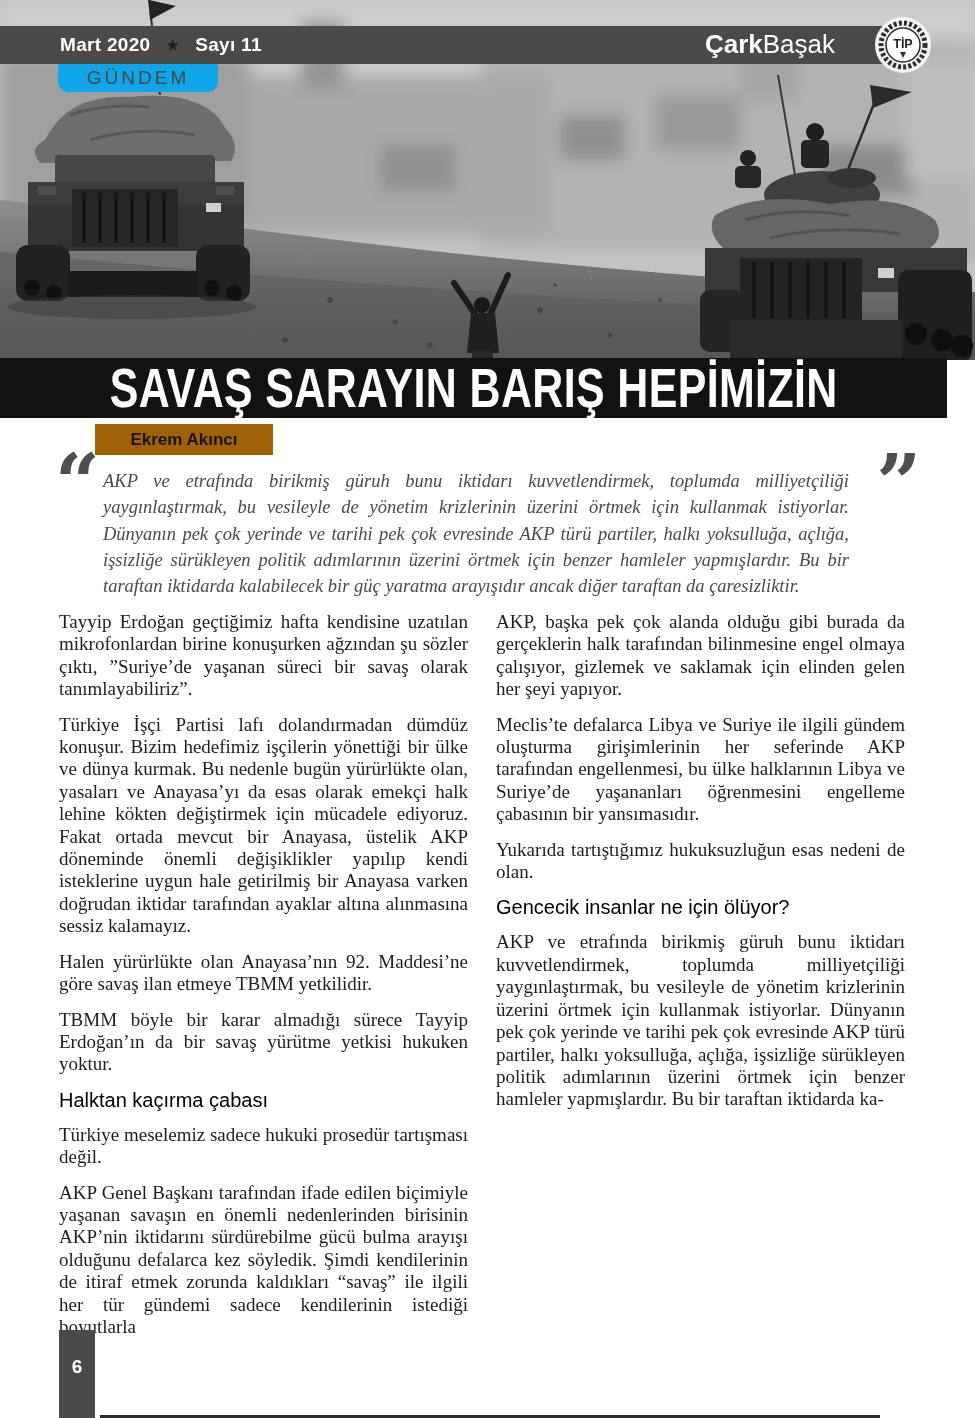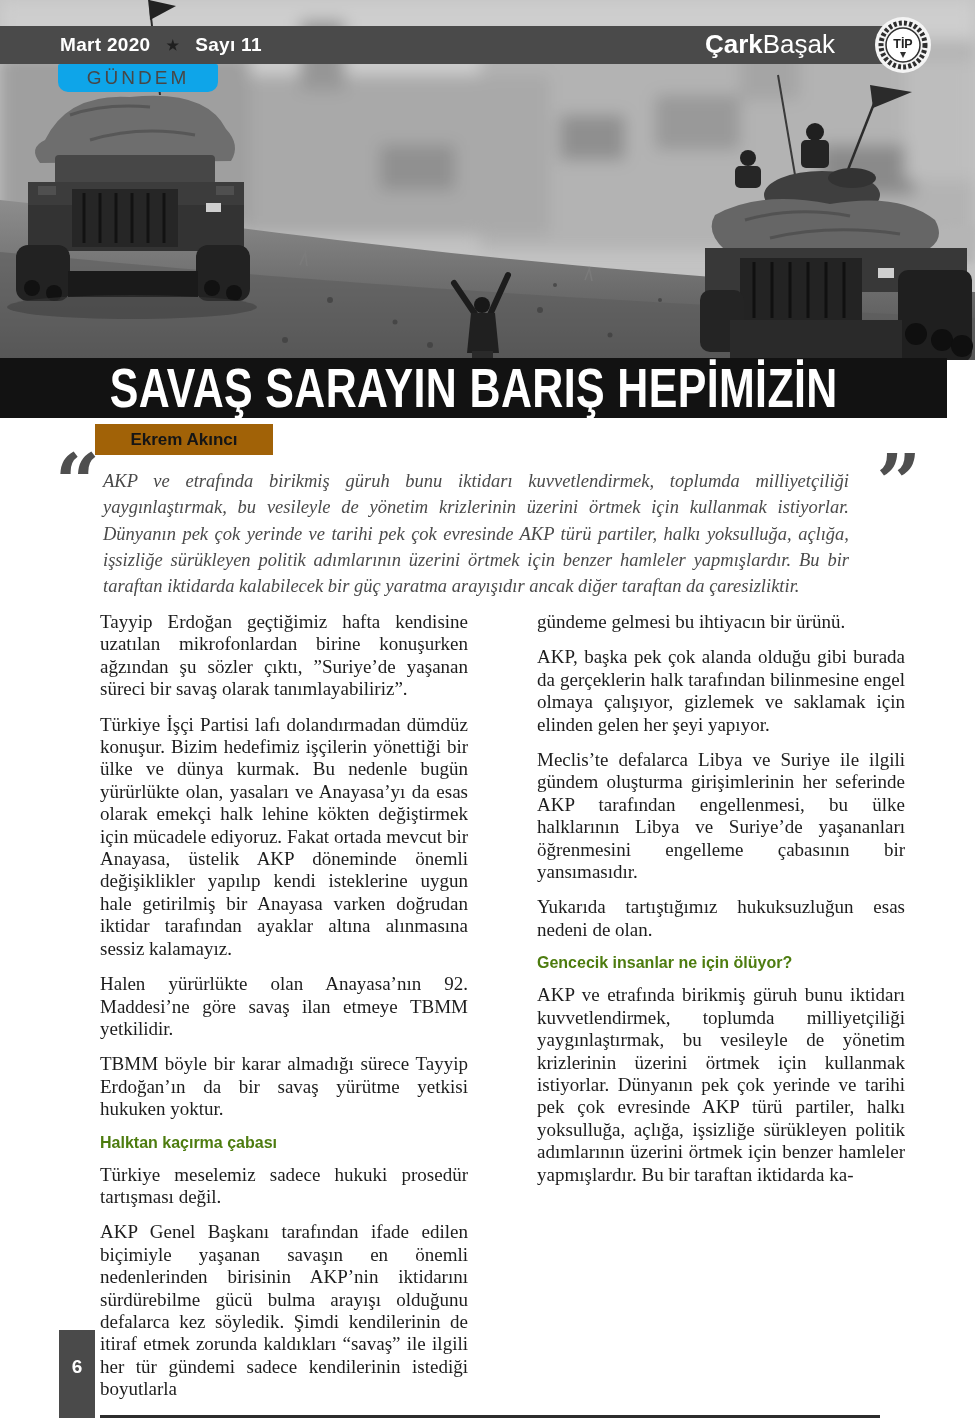--- a/index.html
+++ b/index.html
@@ -50,28 +50,28 @@
     font-size:78px;line-height:.55;color:#4f4f4f;
   }
   .q-open{left:0;}
   .q-close{right:0;}
   .quote-text{
     margin:2px 72px 0 48px;font-family:"Liberation Serif",serif;font-style:italic;
     font-size:18.5px;line-height:1.42;color:#4a4a4a;text-align:justify;
   }
   
   .columns{position:absolute;top:611px;left:59px;width:846px;display:flex;gap:28px;}
-  .col{width:409px;margin-left:41px;}
+  .col{width:409px;}
   .body-p{
     margin:0 0 13px 0;font-family:"Liberation Serif",serif;font-size:19px;
     line-height:1.18;color:#1d1d1d;text-align:justify;
   }
   .subhead{
     margin:9px 0 12px 0;font-family:"Liberation Sans",sans-serif;
-    font-size:16px;font-weight:bold;color:#4d7c0f;
+    font-size:20px;font-weight:normal;color:#000000;
   }
   
   .pageno{
     position:absolute;left:59px;top:1330px;width:36px;height:88px;background:#4a4a4a;
     color:#fff;font-weight:bold;font-size:19px;display:flex;justify-content:center;
     padding-top:26px;box-sizing:border-box;
   }
   .footline{position:absolute;bottom:0;left:100px;width:780px;height:3px;background:#2d2d2d;}
 </style>
 </head>
@@ -238,21 +238,20 @@
   <div class="col">
       <p class="body-p">Tayyip Erdoğan geçtiğimiz hafta kendisine uzatılan mikrofonlardan birine konuşurken ağzından şu sözler çıktı, ”Suriye’de yaşanan süreci bir savaş olarak tanımlayabiliriz”.</p>
       <p class="body-p">Türkiye İşçi Partisi lafı dolandırmadan dümdüz konuşur. Bizim hedefimiz işçilerin yönettiği bir ülke ve dünya kurmak. Bu nedenle bugün yürürlükte olan, yasaları ve Anayasa’yı da esas olarak emekçi halk lehine kökten değiştirmek için mücadele ediyoruz. Fakat ortada mevcut bir Anayasa, üstelik AKP döneminde önemli değişiklikler yapılıp kendi isteklerine uygun hale getirilmiş bir Anayasa varken doğrudan iktidar tarafından ayaklar altına alınmasına sessiz kalamayız.</p>
       <p class="body-p">Halen yürürlükte olan Anayasa’nın 92. Maddesi’ne göre savaş ilan etmeye TBMM yetkilidir.</p>
       <p class="body-p">TBMM böyle bir karar almadığı sürece Tayyip Erdoğan’ın da bir savaş yürütme yetkisi hukuken yoktur.</p>
       <h3 class="subhead">Halktan kaçırma çabası</h3>
       <p class="body-p">Türkiye meselemiz sadece hukuki prosedür tartışması değil.</p>
       <p class="body-p">AKP Genel Başkanı tarafından ifade edilen biçimiyle yaşanan savaşın en önemli nedenlerinden birisinin AKP’nin iktidarını sürdürebilme gücü bulma arayışı olduğunu defalarca kez söyledik. Şimdi kendilerinin de itiraf etmek zorunda kaldıkları “savaş” ile ilgili her tür gündemi sadece kendilerinin istediği boyutlarla</p>
     </div>
   <div class="col">
-      <p class="body-p">gündeme gelmesi bu ihtiyacın bir ürünü.</p>
       <p class="body-p">AKP, başka pek çok alanda olduğu gibi burada da gerçeklerin halk tarafından bilinmesine engel olmaya çalışıyor, gizlemek ve saklamak için elinden gelen her şeyi yapıyor.</p>
       <p class="body-p">Meclis’te defalarca Libya ve Suriye ile ilgili gündem oluşturma girişimlerinin her seferinde AKP tarafından engellenmesi, bu ülke halklarının Libya ve Suriye’de yaşananları öğrenmesini engelleme çabasının bir yansımasıdır.</p>
       <p class="body-p">Yukarıda tartıştığımız hukuksuzluğun esas nedeni de olan.</p>
       <h3 class="subhead">Gencecik insanlar ne için ölüyor?</h3>
       <p class="body-p">AKP ve etrafında birikmiş güruh bunu iktidarı kuvvetlendirmek, toplumda milliyetçiliği yaygınlaştırmak, bu vesileyle de yönetim krizlerinin üzerini örtmek için kullanmak istiyorlar. Dünyanın pek çok yerinde ve tarihi pek çok evresinde AKP türü partiler, halkı yoksulluğa, açlığa, işsizliğe sürükleyen politik adımlarının üzerini örtmek için benzer hamleler yapmışlardır. Bu bir taraftan iktidarda ka-</p>
     </div>
 </div>
 
 <div class="pageno">
   <span>6</span>

